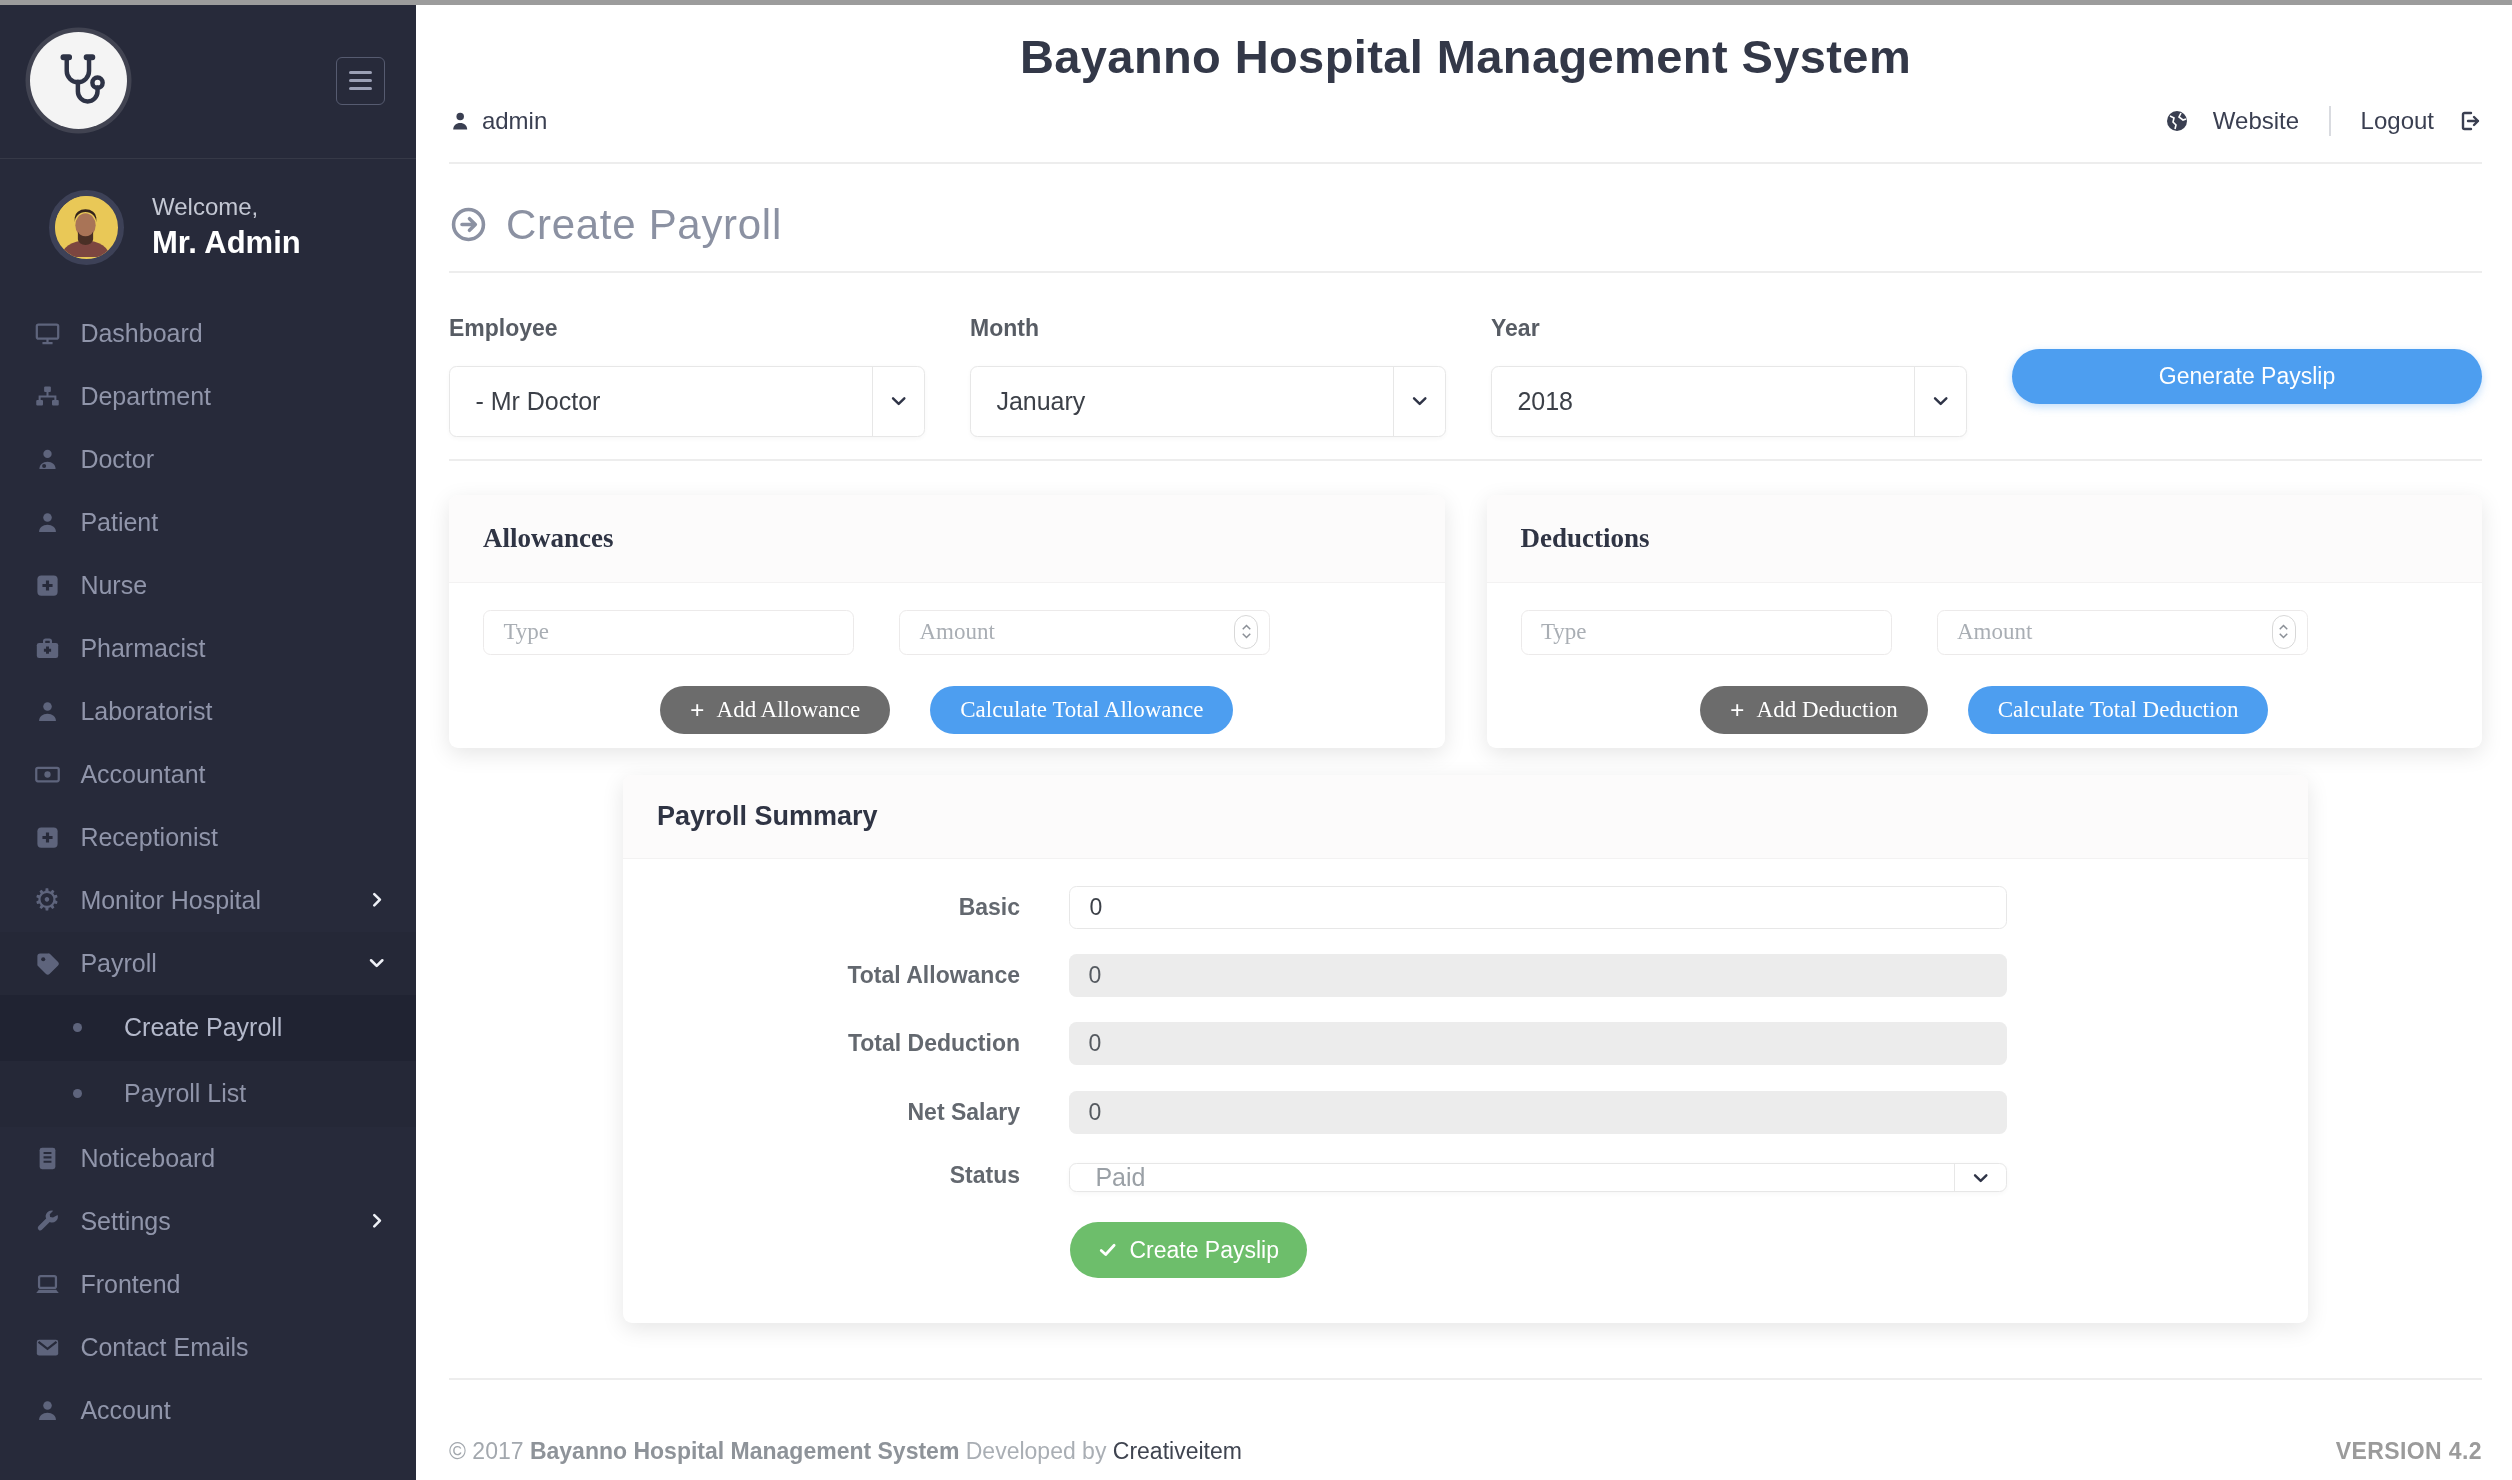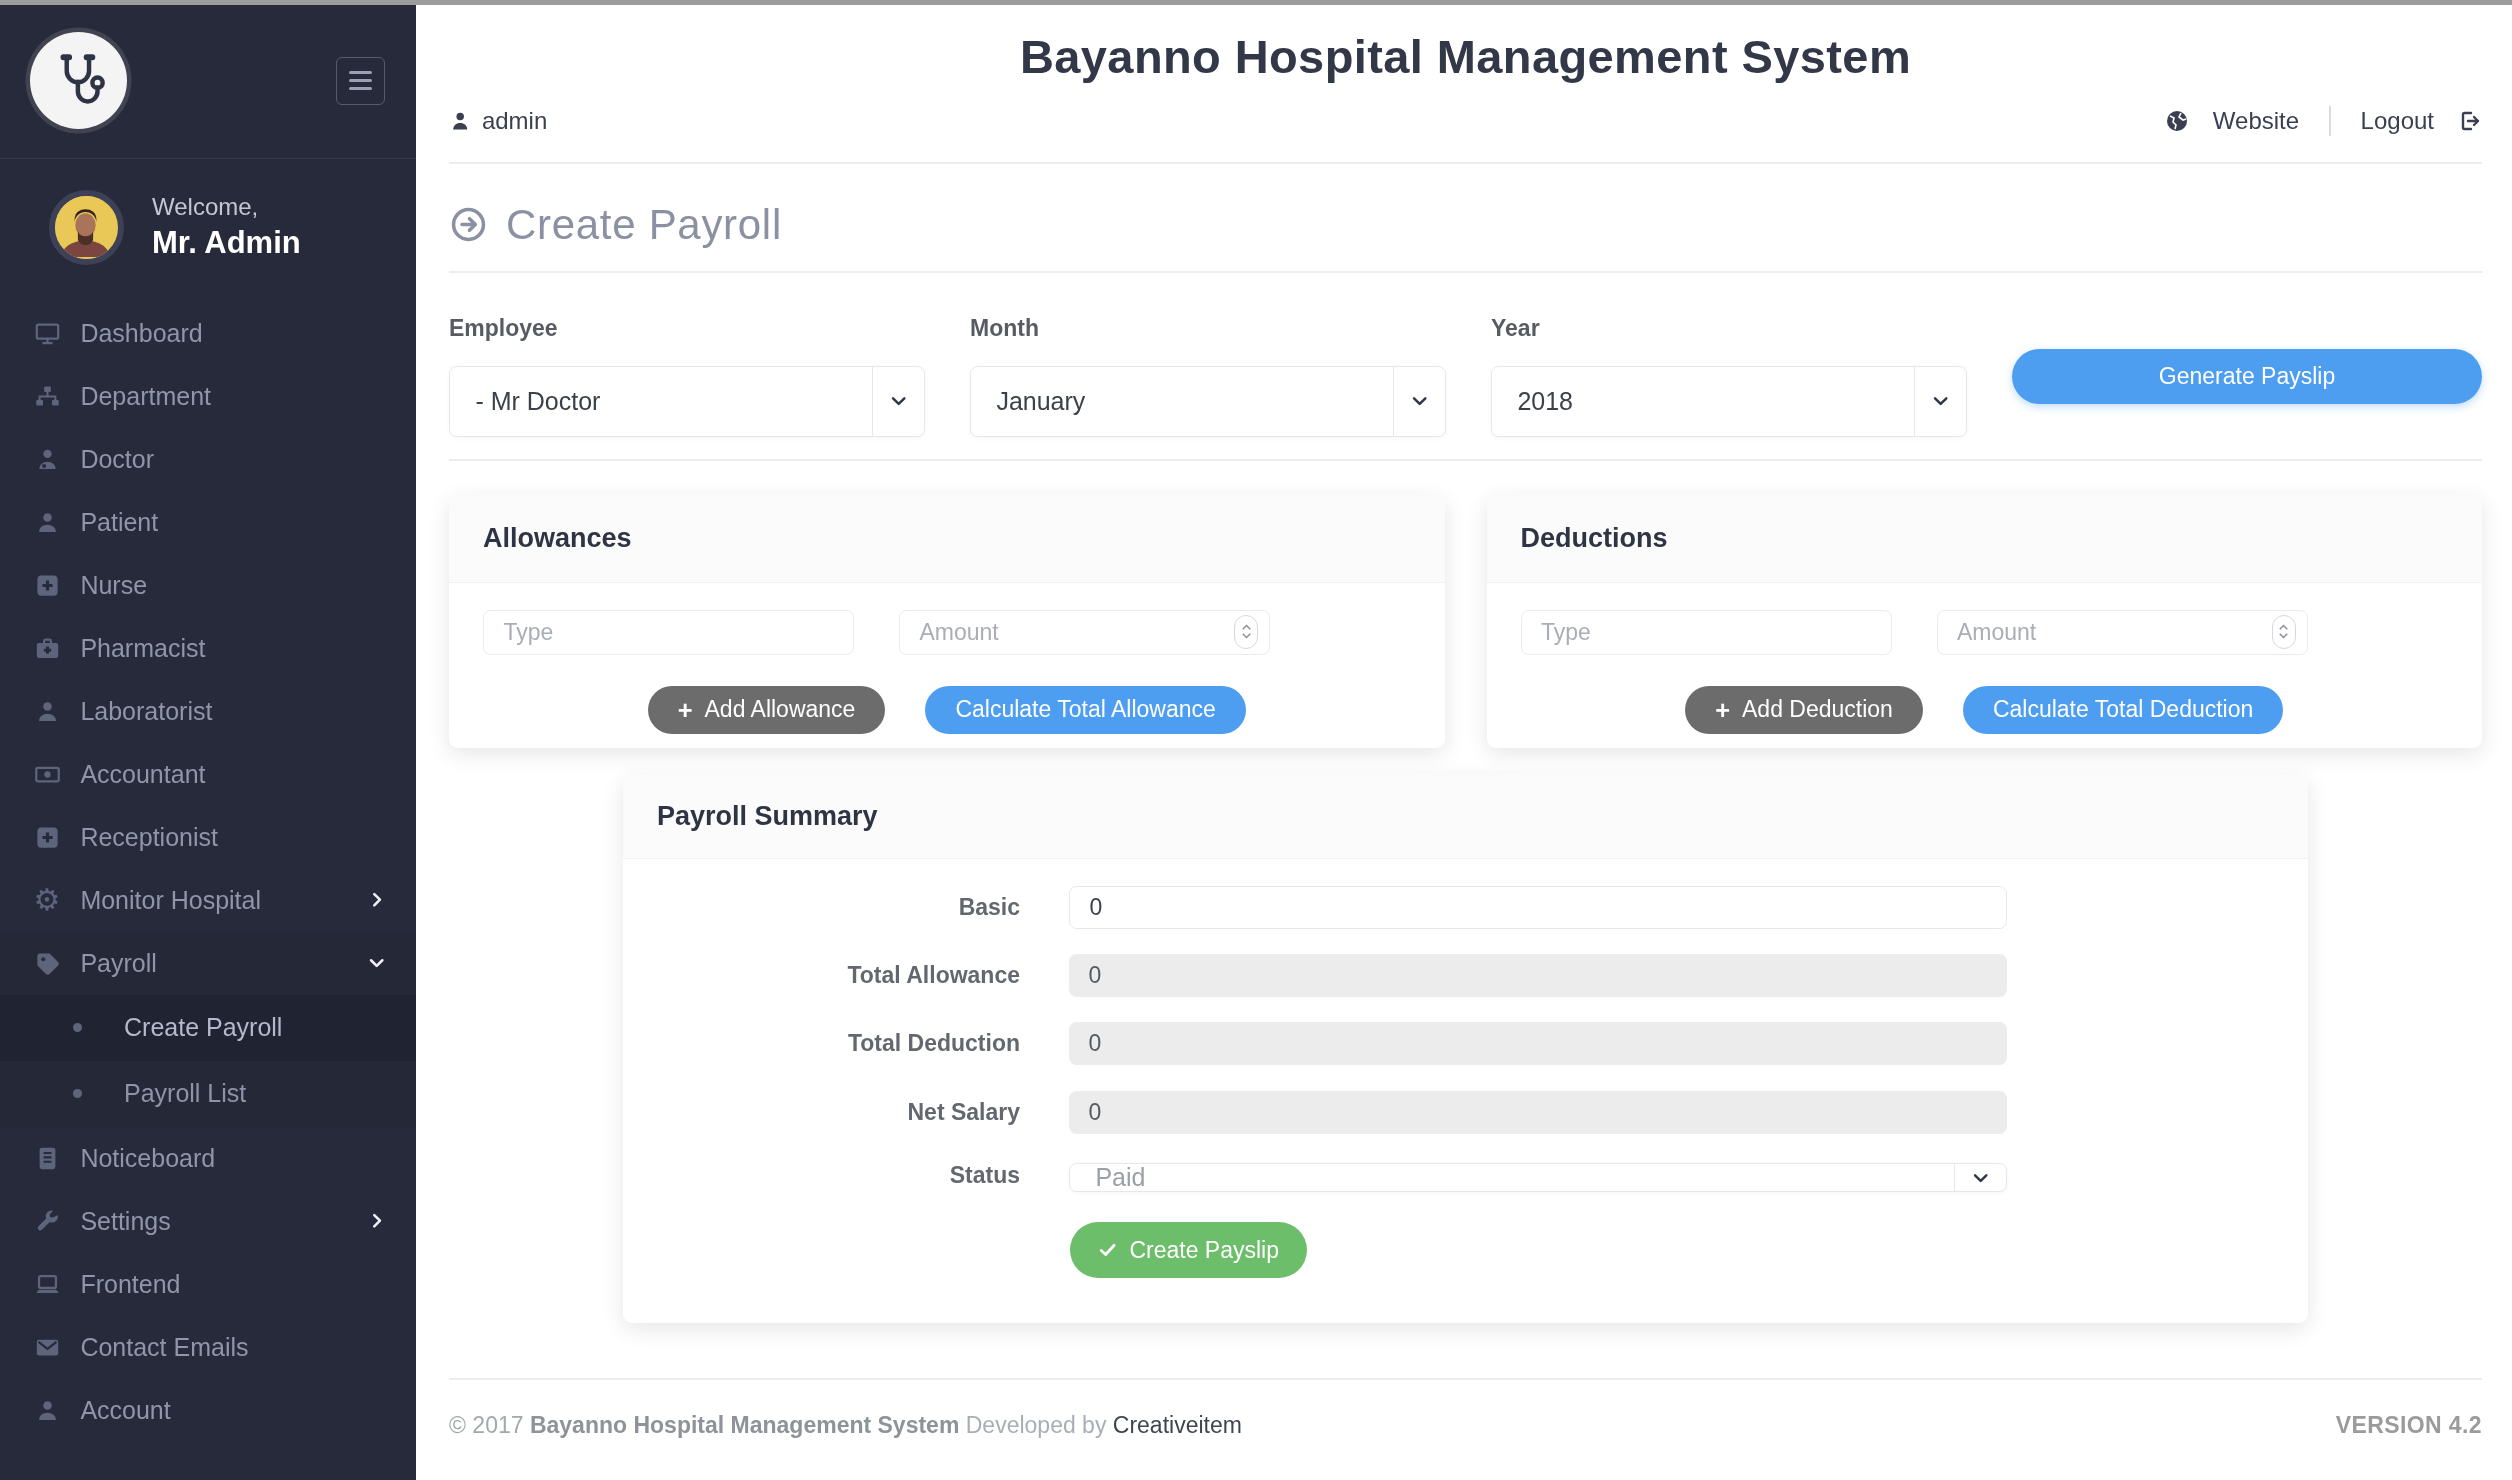--- a/index.html
+++ b/index.html
@@ -68,21 +68,21 @@
   .select .arrow { position:absolute; right:0; top:0; bottom:0; width:52px; border-left:1.5px solid #e7e7e7;
                    display:flex; align-items:center; justify-content:center; }
 
   .btn { border:none; border-radius:747px; color:#fff; font-size:23px; font-family:inherit; cursor:pointer;
          display:inline-flex; align-items:center; justify-content:center; gap:12px; }
   .btn-blue { background:#4d9ef0; }
   .btn-gray { background:#6c6c6c; }
   .btn-green { background:#6dbe6b; }
   .generate { flex:1; height:55px; margin-top:34px; box-shadow:0 3px 9px rgba(77,158,240,0.35); }
 
-  .cards-row { display:flex; gap:42px; margin-top:34px; }
+  .cards-row { display:flex; gap:42px; margin-top:34px;font-family:Liberation Serif, serif; }
   .card { background:#ffffff; border-radius:9px; box-shadow:0 6px 22.4px rgba(0,0,0,0.10); overflow:hidden; }
   .cards-row .card { flex:1; height:253px; }
   .card-head { height:88px; background:#fcfbfb; display:flex; align-items:center; padding:0 34px;
                border-bottom:1.5px solid #f3f2f2; }
   .card-head .c-title { font-size:27px; font-weight:bold; color:#2f3444; }
   .card-body { padding:27px 34px; }
 
   .aw-inputs { display:flex; gap:45px; }
   .txt-input { height:45px; border:1.5px solid #eceaea; border-radius:7.5px; width:371px; padding:0 19.4px;
                font-size:23px; color:#3c4048; font-family:inherit; outline:none; }
@@ -102,21 +102,21 @@
   .form-row:first-child { margin-top:0; }
   .form-row .r-label { flex:0 0 363px; text-align:right; font-size:23px; font-weight:bold; color:#63686f; margin-right:49px; }
   .r-input { width:938px; height:43px; border-radius:7.5px; font-size:23px; padding:0 19.4px;
              display:flex; align-items:center; font-family:inherit; }
   .r-input.edit { background:#fff; border:1.5px solid #e7e7e7; color:#3c4048; }
   .r-input.dis { background:#ececec; border:none; color:#555a60; }
   .status-select { width:938px; margin-top:4px; height:29px; }
   .create-payslip { height:56px; padding:0 28px; margin-left:413px; margin-top:30px; }
 
   .footer-divider { margin-top:55px; }
-  .footer { display:flex; align-items:center; margin-top:32px; font-size:23px;justify-content:space-between; }
+  .footer { display:flex; align-items:center; margin-top:58px; font-size:23px;justify-content:space-between; }
   .foot-left { color:#a3a8ae; }
   .foot-left b { color:#8e9399; }
   .foot-left .dev { color:#a9aeb4; }
   .foot-left .creative { color:#3f4450; }
   .version { margin-left:auto; font-weight:bold; color:#9b9b9b; letter-spacing:0.4px; }
 
   svg { display:block; }
 </style>
 </head>
 <body>

